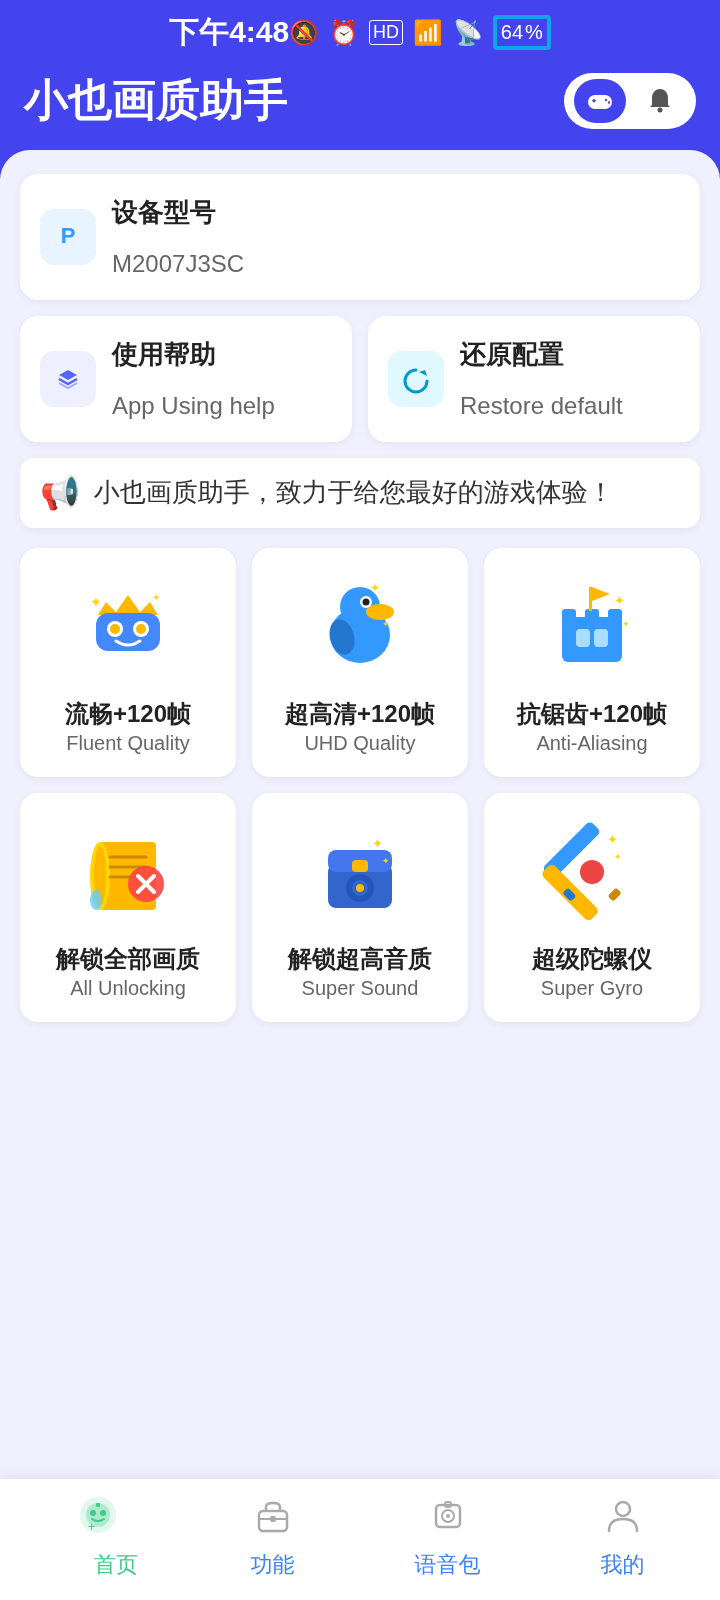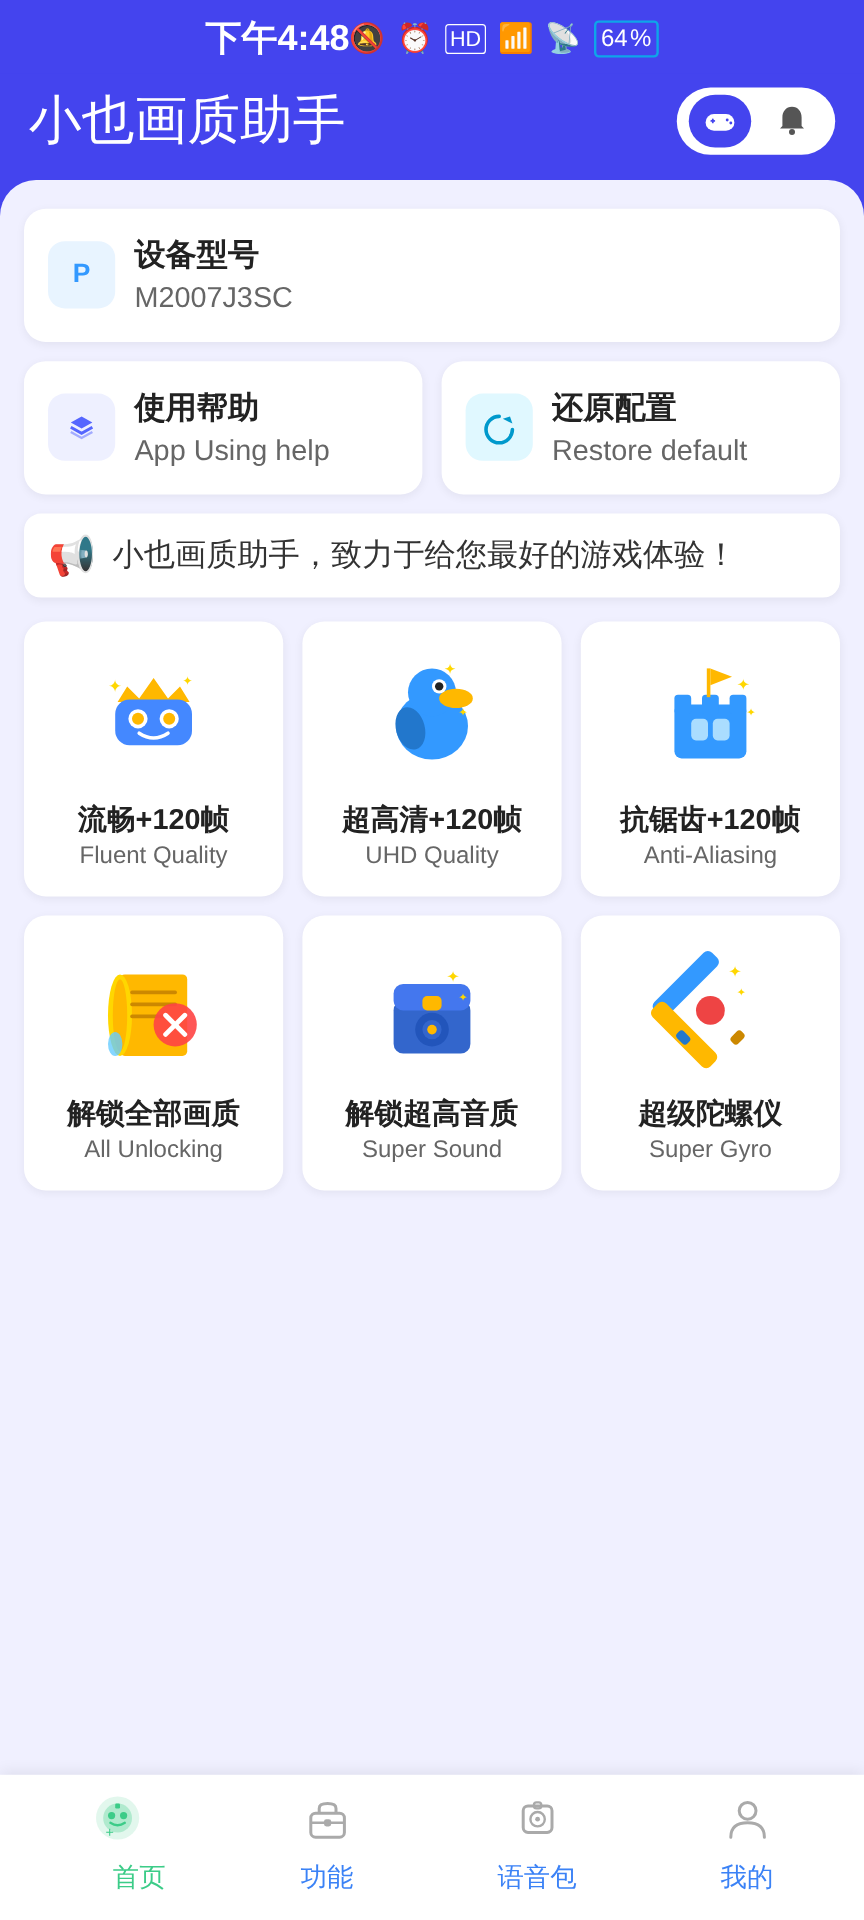--- a/index.html
+++ b/index.html
@@ -22,39 +22,39 @@
       padding: 12px 24px 8px 24px;
       color: white;
       font-size: 28px;
       font-weight: 500;
     }
     .status-time { font-size: 30px; font-weight: 600; }
     .status-icons { display: flex; align-items: center; gap: 10px; font-size: 24px; }
     .battery-icon {
       display: inline-flex;
       align-items: center;
-      border: 2px solid #0ea5e9;
+      border: 4px solid #0ea5e9;
       border-radius: 4px;
       padding: 2px 4px;
       font-size: 20px;
       gap: 2px;
     }
 
     
     .header {
       background: #4444ee;
       display: flex;
       justify-content: space-between;
       align-items: center;
       padding: 10px 24px 20px 24px;
     }
     .app-title {
       color: white;
       font-size: 44px;
-      font-weight: 400;
+      font-weight: 700;
     }
     .header-buttons {
       display: flex;
       gap: 0;
       background: white;
       border-radius: 50px;
       overflow: hidden;
       padding: 6px 10px;
       gap: 8px;
     }
@@ -114,21 +114,21 @@
     .info-card-text {}
     .info-card-title {
       font-size: 26px;
       font-weight: 700;
       color: #222;
       line-height: 1.3;
     }
     .info-card-subtitle {
       font-size: 24px;
       color: #666;
-      margin-top: 5px;
+      margin-top: 20px;
     }
 
     
     .announce-bar {
       background: white;
       border-radius: 14px;
       padding: 16px 20px;
       display: flex;
       align-items: center;
       gap: 14px;

